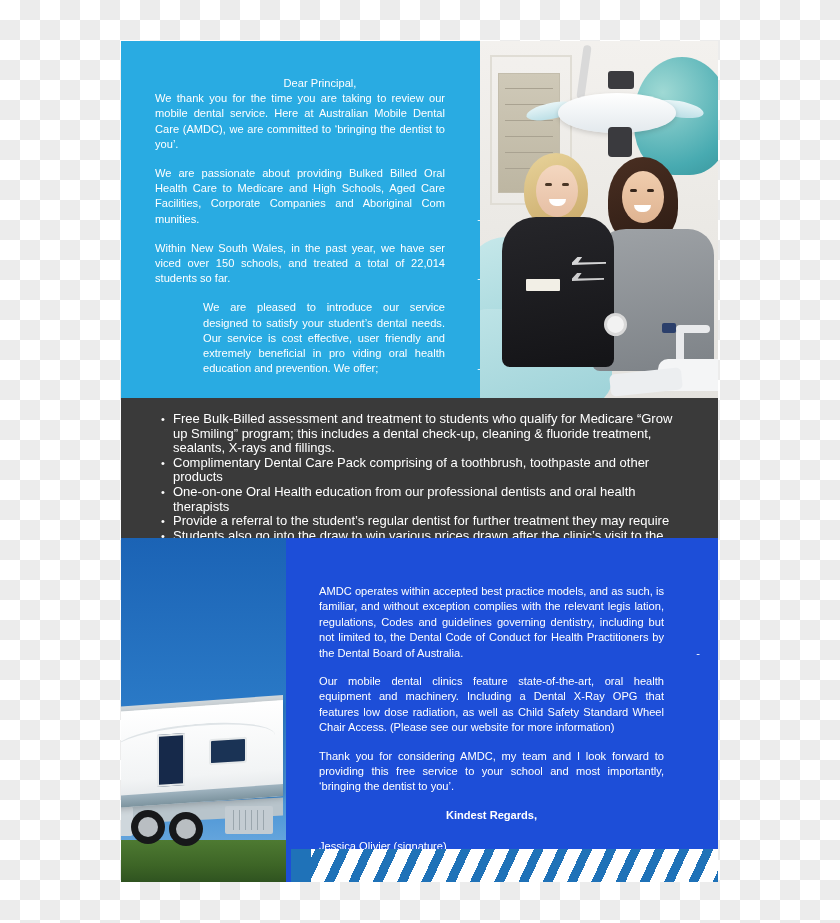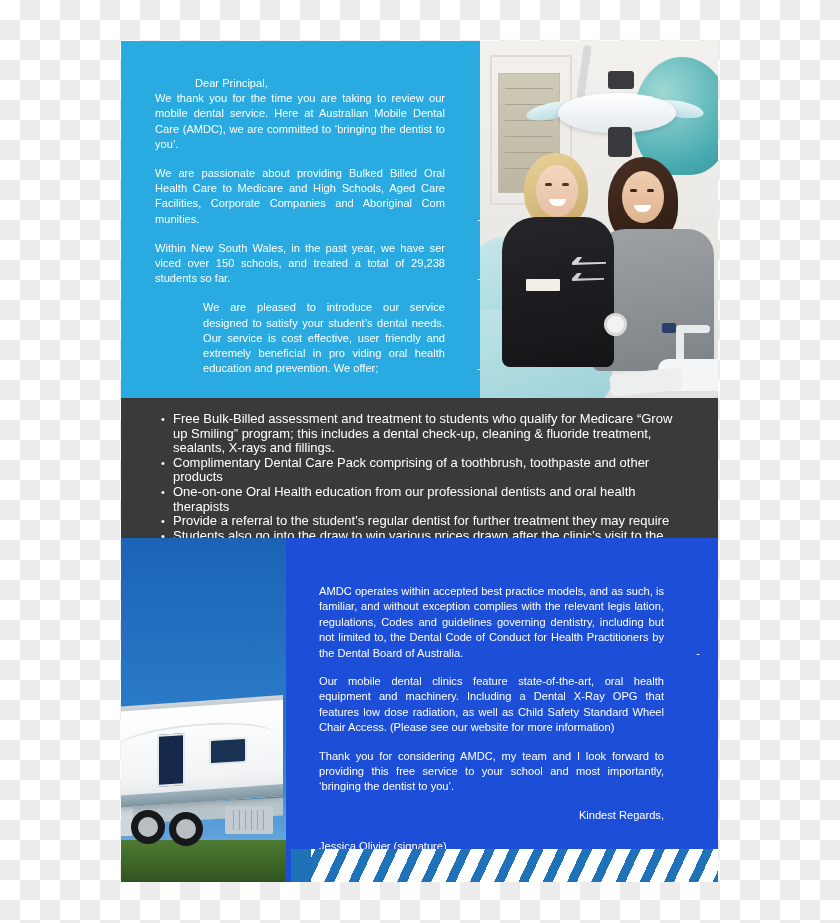--- a/index.html
+++ b/index.html
@@ -22,21 +22,21 @@
   
   .top-section{position:absolute;left:0;top:0;width:597px;height:357px;}
   .top-blue{position:absolute;left:0;top:0;width:359px;height:357px;background:#29abe2;}
   .letter-body{
     position:absolute;left:34px;top:35px;width:290px;
     color:#ffffff;font-size:11.1px;line-height:15.2px;
     text-align:justify;text-justify:inter-word;
   }
   .letter-body p{margin:0 0 14px 0;}
   .letter-body p:last-child{margin-bottom:0;margin-left:48px;}
-  .lead-line{display:block;text-align:left;padding-left:40px;}
+  .lead-line{display:block;text-align:center;padding-left:40px;}
   .hang{position:relative;}
   .hang::after{
     content:"-";position:absolute;right:-36px;color:#ffffff;
   }
 
   
   .clinic-photo{position:absolute;left:359px;top:0;width:238px;height:357px;overflow:hidden;background:#dfe4e6;}
   .cp-wall{position:absolute;left:0;top:0;width:100%;height:100%;
     background:linear-gradient(180deg,#f3f1ee 0%,#eceae6 45%,#e4e2de 100%);}
   .cp-cabinet{position:absolute;left:18px;top:32px;width:60px;height:118px;
@@ -155,21 +155,21 @@
 
   <div class="top-section">
     <div class="top-blue"></div>
 
     <div class="letter-body">
       <p>
         <span class="lead-line">Dear Principal,</span>
         <span>We thank you for the time you are taking to review our mobile dental service. Here at Australian Mobile Dental Care (AMDC), we are committed to ‘bringing the dentist to you’.</span>
       </p>
       <p class="hang">We are passionate about providing Bulked Billed Oral Health Care to Medicare and High Schools, Aged Care Facilities, Corporate Companies and Aboriginal Com munities.</p>
-      <p class="hang">Within New South Wales, in the past year, we have ser viced over 150 schools, and treated a total of 29,238 students so far.</p>
+      <p class="hang">Within New South Wales, in the past year, we have ser viced over 150 schools, and treated a total of 22,014 students so far.</p>
       <p class="hang">We are pleased to introduce our service designed to satisfy your student’s dental needs. Our service is cost effective, user friendly and extremely beneficial in pro viding oral health education and prevention. We offer;</p>
     </div>
 
     <div class="clinic-photo">
       <div class="cp-wall"></div>
       <div class="cp-doorframe"></div>
       <div class="cp-cabinet">
         <i style="top:14px"></i>
           <i style="top:30px"></i>
           <i style="top:46px"></i>
@@ -249,21 +249,21 @@
         </div>
       <div class="tp-wheel2">
           <i></i>
         </div>
     </div>
 
     <div class="bottom-copy">
       <p class="hang tight">AMDC operates within accepted best practice models, and as such, is familiar, and without exception complies with the relevant legis lation, regulations, Codes and guidelines governing dentistry, including but not limited to, the Dental Code of Conduct for Health Practitioners by the Dental Board of Australia.</p>
       <p class="tight">Our mobile dental clinics feature state-of-the-art, oral health equipment and machinery. Including a Dental X-Ray OPG that features low dose radiation, as well as Child Safety Standard Wheel Chair Access.  (Please see our website for more information)</p>
       <p class="tight">Thank you for considering AMDC, my team and I look forward to providing this free service to your school and most importantly, ‘bringing the dentist to you’.</p>
-      <p style="text-align:right;margin-bottom:16px;">Kindest Regards,</p>
+      <p style="text-align:center;margin-bottom:16px;font-weight:bold;">Kindest Regards,</p>
       <p style="text-align:left;margin-bottom:0;">
         <span>Jessica Olivier (signature)</span><br>
         <span>Marketing Manager</span>
       </p>
     </div>
 
     <div class="logo">
       <svg class="logo-mark" viewBox="0 0 26 28">
         <path d="M13 1 L3 27 L7.5 27 L14.5 8 L11 27 L15 27 L22 1 Z" fill="#0f3f6e"></path>
         <path d="M2 22 Q10 17 25 15 Q11 21 3.5 27 Z" fill="#123f66"></path>

